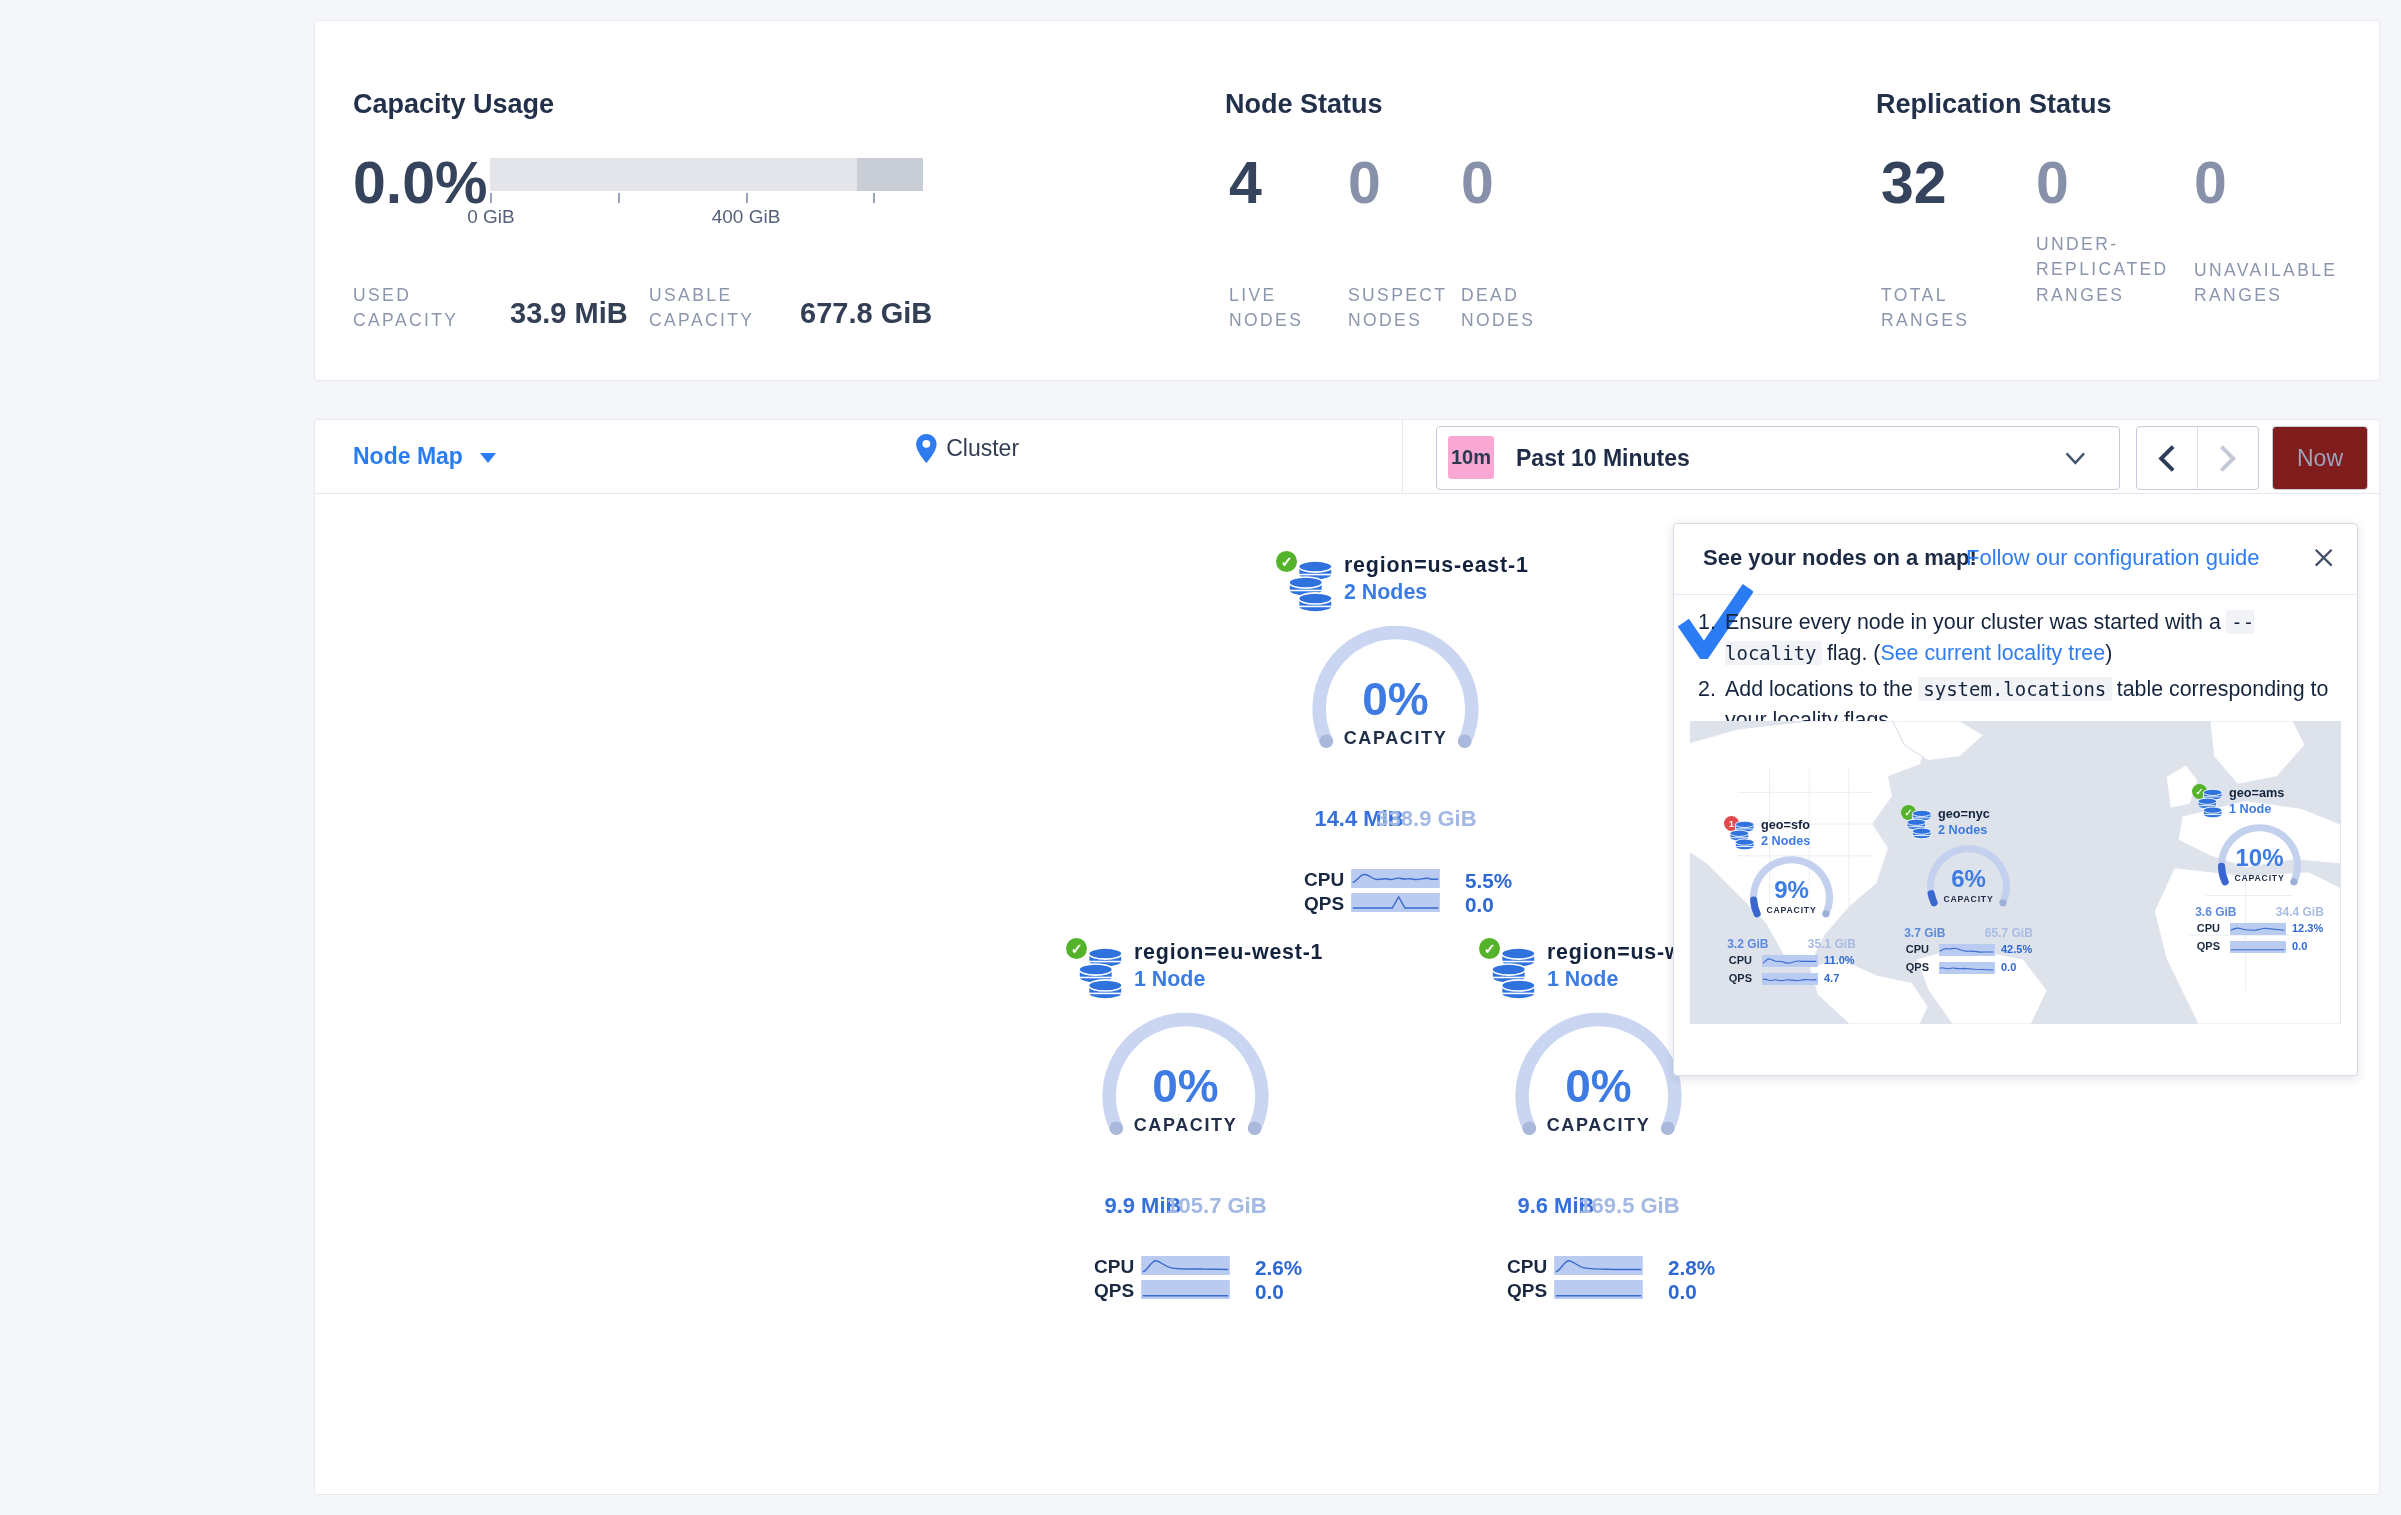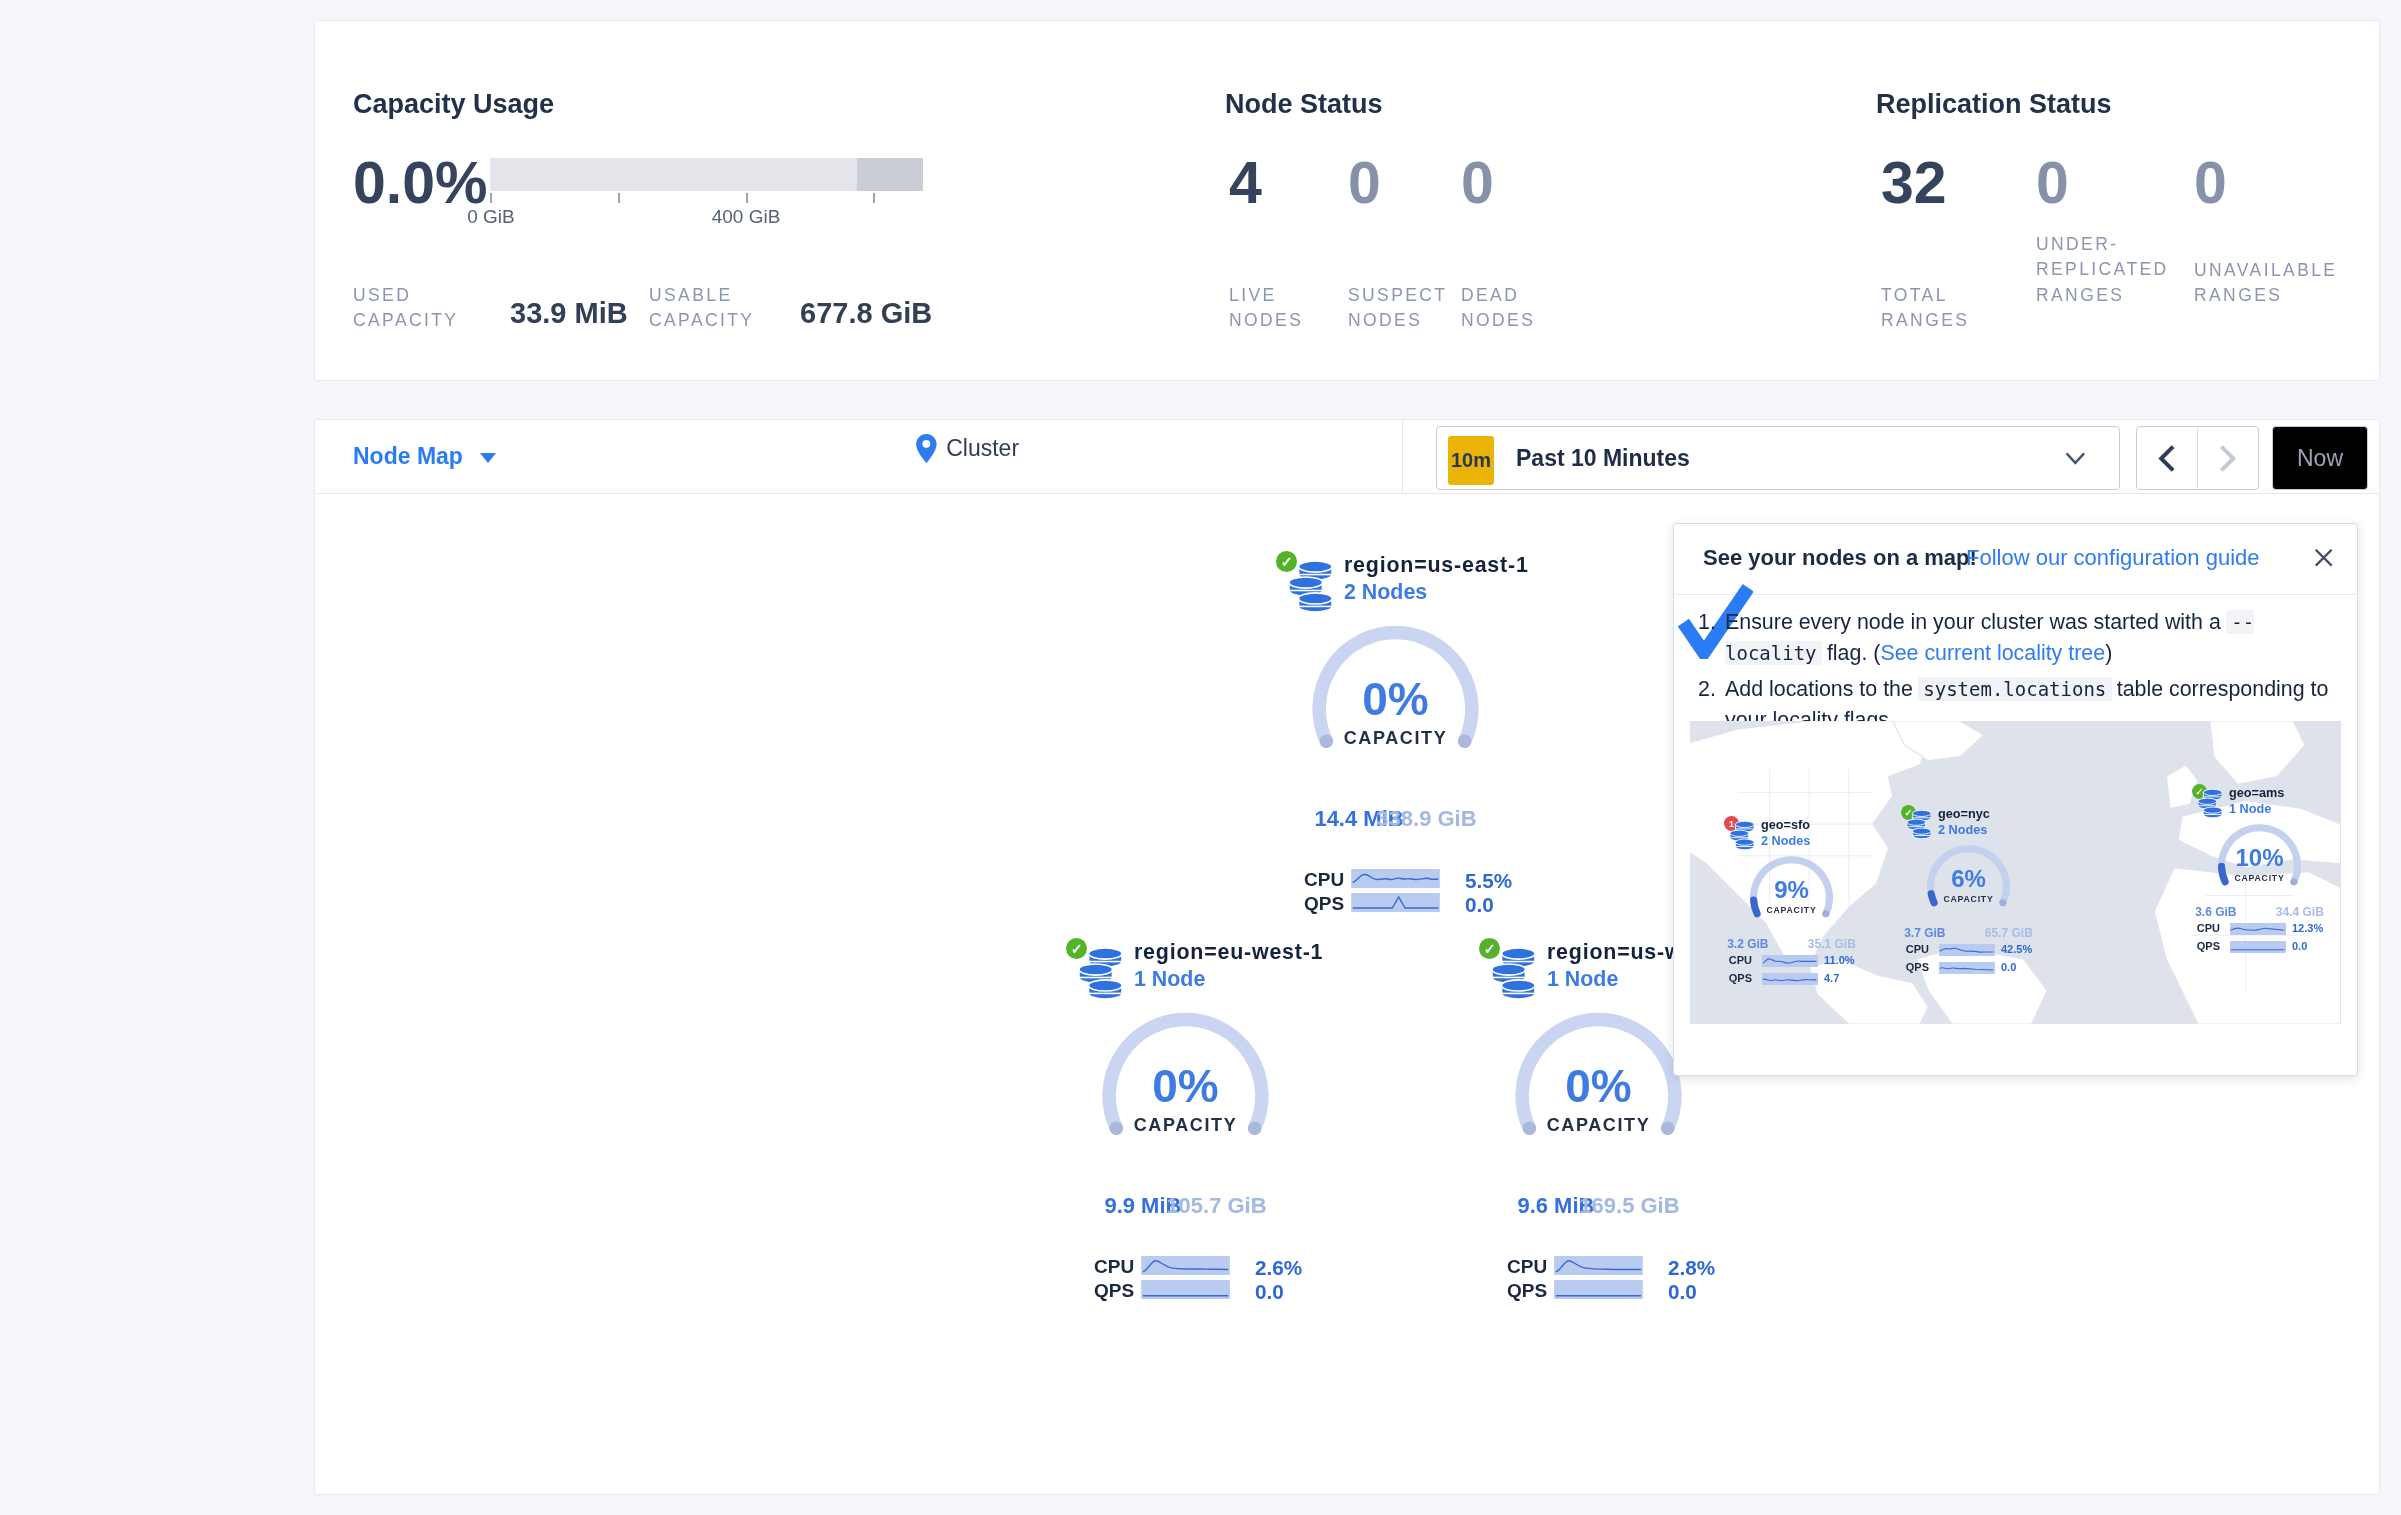--- a/index.html
+++ b/index.html
@@ -32,30 +32,30 @@
   
   .toolbar{position:absolute;left:0;top:0;width:100%;height:73px;border-bottom:0.8px solid #e4e7ee;}
   .view-dd{position:absolute;left:38px;top:23px;font-size:23px;color:#2a7cf5;font-weight:bold;cursor:pointer;}
   .dd-caret{position:absolute;left:137px;top:9.5px;width:0;height:0;border-left:8.7px solid transparent;
             border-right:8.7px solid transparent;border-top:10.3px solid #2a7cf5;display:inline-block;}
   .crumb{position:absolute;left:601px;top:14.3px;display:flex;align-items:center;gap:9.5px;}
   .crumb-text{font-size:23px;color:#313d52;}
   .tb-divider{position:absolute;left:1087px;top:0;width:0.8px;height:73px;background:#e4e7ee;}
   .time-box{position:absolute;left:1121px;top:6.4px;width:682px;height:62px;border:0.8px solid #c6cbdb;border-radius:4px;
             background:#fff;cursor:pointer;}
-  .time-badge{position:absolute;left:11px;top:8.7px;width:46px;height:49px;background:#eab308;border-radius:3.2px;
+  .time-badge{position:absolute;left:11px;top:8.7px;width:46px;height:43px;background:#f9a8d4;border-radius:3.2px;
               font-size:20px;font-weight:bold;color:#2b3950;display:flex;align-items:center;justify-content:center;}
   .time-label{position:absolute;left:79px;top:17.5px;font-size:23px;font-weight:bold;color:#1f2c47;}
   .time-chevron{position:absolute;right:33px;top:24px;}
   .pager{position:absolute;left:1821px;top:6.4px;width:121px;height:62px;border:0.8px solid #c6cbdb;border-radius:4px;
          background:#fff;display:flex;}
   .pager .pbtn{flex:1;display:flex;align-items:center;justify-content:center;cursor:pointer;}
   .pager .pbtn + .pbtn{border-left:0.8px solid #dadfe9;}
   .now-btn{position:absolute;left:1957px;top:6.4px;width:94px;height:62px;border:0.8px solid #c6cbdb;border-radius:4px;
-           background:#000000;font-size:23px;color:#9ba4b6;display:flex;align-items:center;justify-content:center;cursor:pointer;}
+           background:#7f1d1d;font-size:23px;color:#9ba4b6;display:flex;align-items:center;justify-content:center;cursor:pointer;}
 
   
   .region{position:absolute;width:238px;height:274px;}
   .badge{position:absolute;width:21.4px;height:21.4px;border-radius:50%;background:#54b32a;color:#fff;
          font-size:14.3px;font-weight:bold;display:flex;align-items:center;justify-content:center;}
   .r-icon{position:absolute;left:12.7px;top:9.5px;}
   .r-name{position:absolute;left:68px;top:1.6px;font-size:21.4px;font-weight:bold;letter-spacing:0.8px;color:#14233d;white-space:nowrap;}
   .r-nodes{position:absolute;left:68px;top:29px;font-size:21.4px;font-weight:bold;color:#3c7ce2;cursor:pointer;white-space:nowrap;}
   .gauge{position:absolute;left:32px;top:64px;width:175px;height:175px;}
   .g-pct{position:absolute;left:0;top:57px;width:175px;text-align:center;font-size:46px;font-weight:bold;color:#3e7ce3;}

